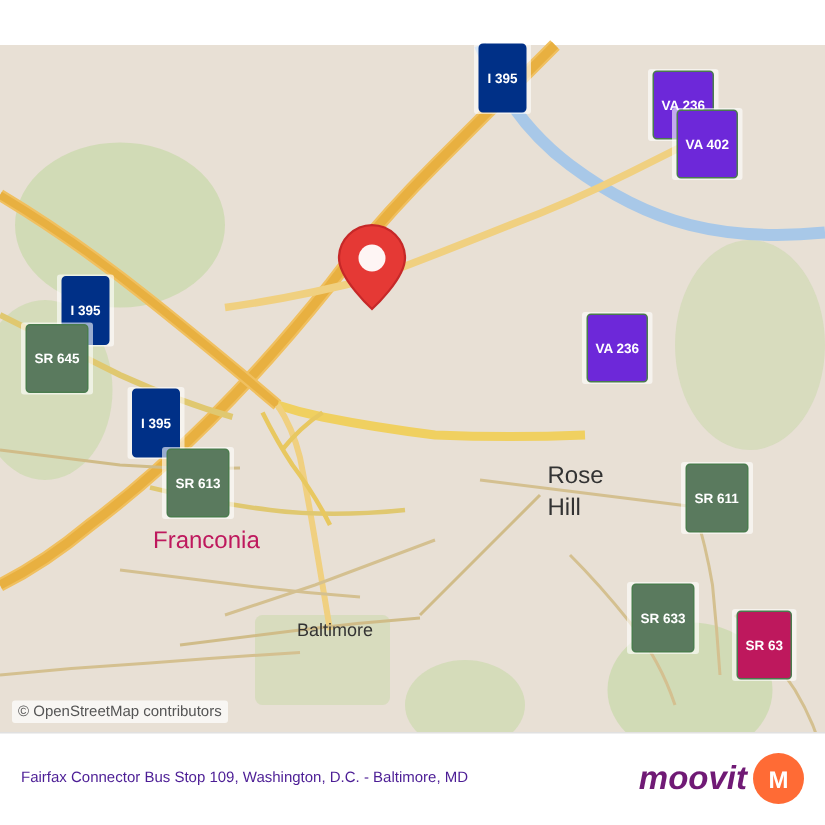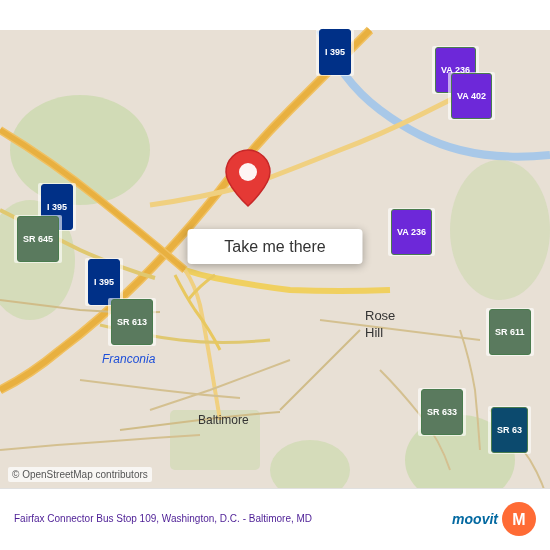--- a/index.html
+++ b/index.html
@@ -87,23 +87,23 @@
 
     #moovit-logo {
       display: flex;
       align-items: center;
       gap: 4px;
       flex-shrink: 0;
       margin-left: 10px;
     }
 
     #moovit-text {
-      font-size: 14px;
+      font-size: 22px;
       font-weight: 700;
-      color: #0369a1;
+      color: #701a75;
       font-style: italic;
     }
 
     #moovit-icon {
       width: 34px;
       height: 34px;
     }
 
     
     #copyright {
@@ -196,21 +196,20 @@
 
     <path d="M 490 380 Q 510 400 530 430 Q 545 455 550 480" stroke="#d4c090" stroke-width="2" fill="none"></path>
     <path d="M 0 420 Q 50 415 100 412 Q 150 408 200 405" stroke="#d4c090" stroke-width="2" fill="none"></path>
   </svg>
 
   <svg id="location-pin" style="position:absolute; left:248px; top:148px; width:52px; height:60px;" viewBox="0 0 52 60" xmlns="http://www.w3.org/2000/svg">
     <path d="M26 2 C14 2 4 12 4 24 C4 38 26 58 26 58 C26 58 48 38 48 24 C48 12 38 2 26 2 Z" fill="#e53935" stroke="#c62828" stroke-width="1.5"></path>
     <circle cx="26" cy="24" r="9" fill="white" opacity="0.95"></circle>
   </svg>
 
-  <button id="take-me-there-btn">Take me there</button>
 
   <div class="road-label" style="position:absolute; top:28px; left:316px;">
     <span class="highway-badge interstate-badge">I 395</span>
   </div>
   <div class="road-label" style="position:absolute; top:183px; left:38px;">
     <span class="highway-badge interstate-badge">I 395</span>
   </div>
   <div class="road-label" style="position:absolute; top:258px; left:85px;">
     <span class="highway-badge interstate-badge">I 395</span>
   </div>
@@ -223,32 +222,32 @@
   </div>
   <div class="road-label" style="position:absolute; top:72px; left:448px;">
     <span class="highway-badge state-badge">VA 402</span>
   </div>
   <div class="road-label" style="position:absolute; top:215px; left:14px;">
     <span class="highway-badge state-badge" style="background:#5a7a5e;">SR 645</span>
   </div>
   <div class="road-label" style="position:absolute; top:298px; left:108px;">
     <span class="highway-badge state-badge" style="background:#5a7a5e;">SR 613</span>
   </div>
-  <div class="road-label" style="position:absolute; top:308px; left:454px;margin-left:32px;">
+  <div class="road-label" style="position:absolute; top:308px; left:454px;">
     <span class="highway-badge state-badge" style="background:#5a7a5e;">SR 611</span>
   </div>
   <div class="road-label" style="position:absolute; top:388px; left:418px;">
     <span class="highway-badge state-badge" style="background:#5a7a5e;">SR 633</span>
   </div>
   <div class="road-label" style="position:absolute; top:406px; left:488px;">
-    <span class="highway-badge state-badge" style="background:#0c4a6e;">SR 63</span>
-  </div>
-
-  <div style="position:absolute; top:352px; left:102px; font-size:12px; color:#1d4ed8; font-weight:500;font-style:italic;">Franconia</div>
-  <div style="position:absolute; top:308px; left:365px; font-size:13px; color:#333; font-weight:500; line-height:1.3;">Rose<br>Hill</div>
+    <span class="highway-badge state-badge" style="background:#be185d;">SR 63</span>
+  </div>
+
+  <div style="position:absolute; top:352px; left:102px; font-size:16px; color:#be185d; font-weight:500;">Franconia</div>
+  <div style="position:absolute; top:308px; left:365px; font-size:16px; color:#333; font-weight:500; line-height:1.3;">Rose<br>Hill</div>
   <div style="position:absolute; top:413px; left:198px; font-size:12px; color:#333; font-weight:500;">Baltimore</div>
 
   <div id="copyright">© OpenStreetMap contributors</div>
 
   <div id="bottom-bar">
     <div id="bottom-info">
       <div id="location-title">Fairfax Connector Bus Stop 109, Washington, D.C. - Baltimore, MD</div>
     </div>
     <div id="moovit-logo">
       <span id="moovit-text">moovit</span>

